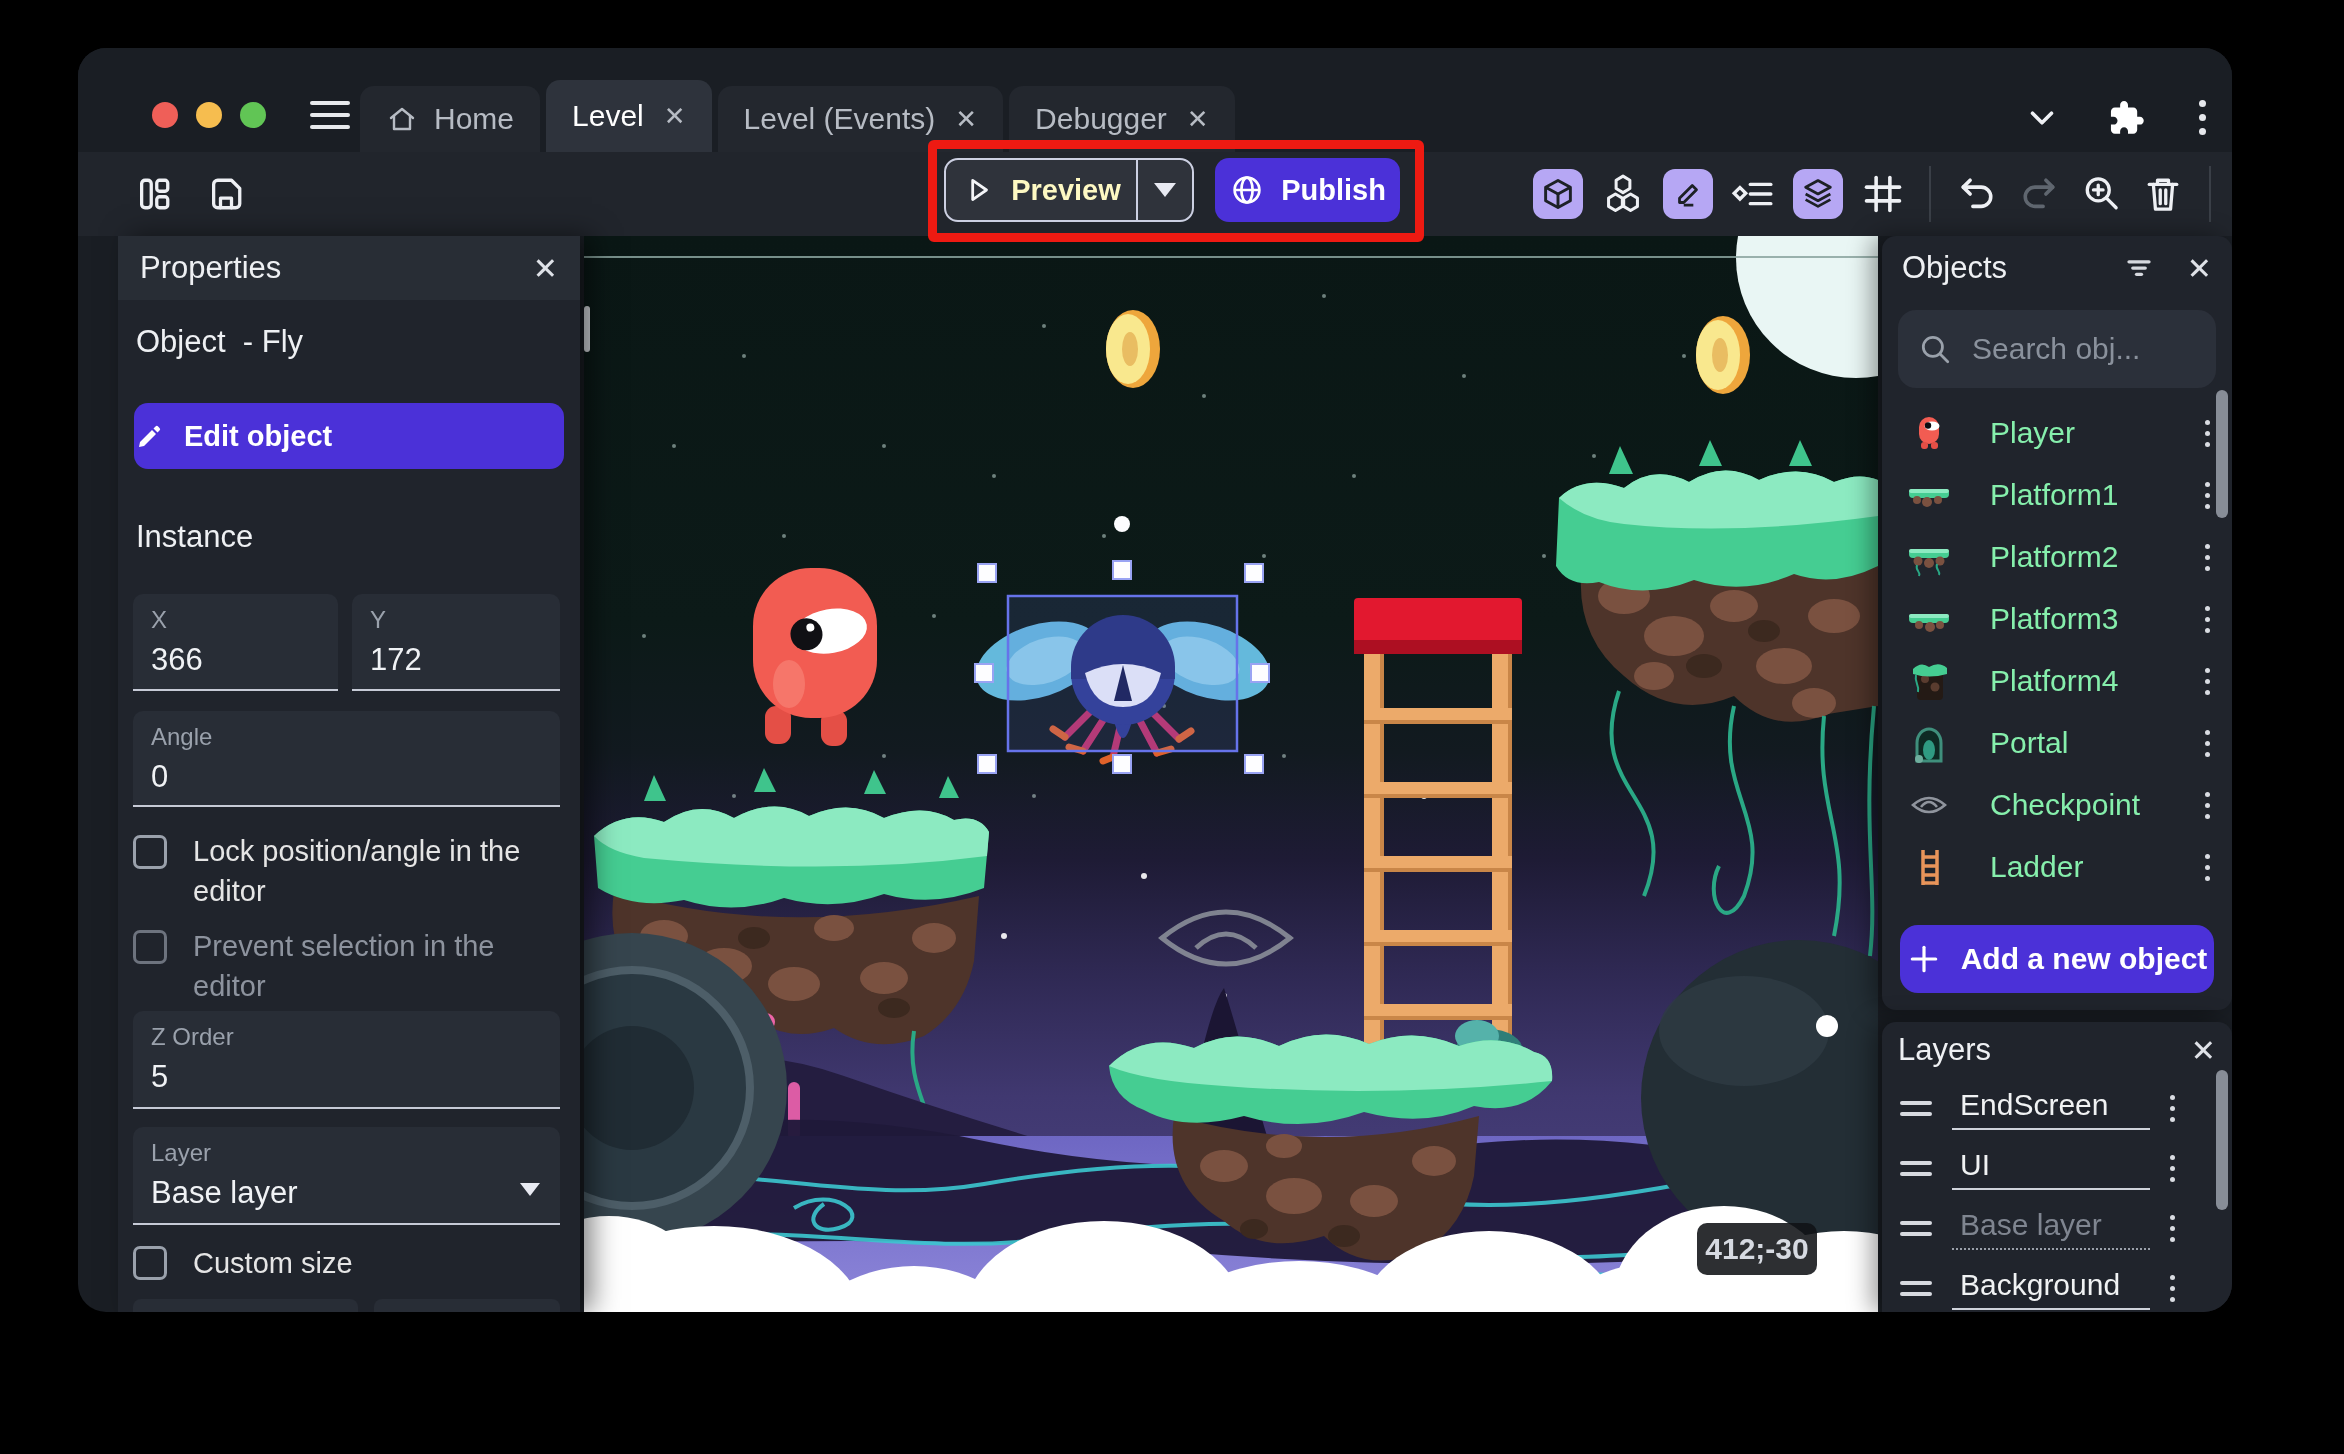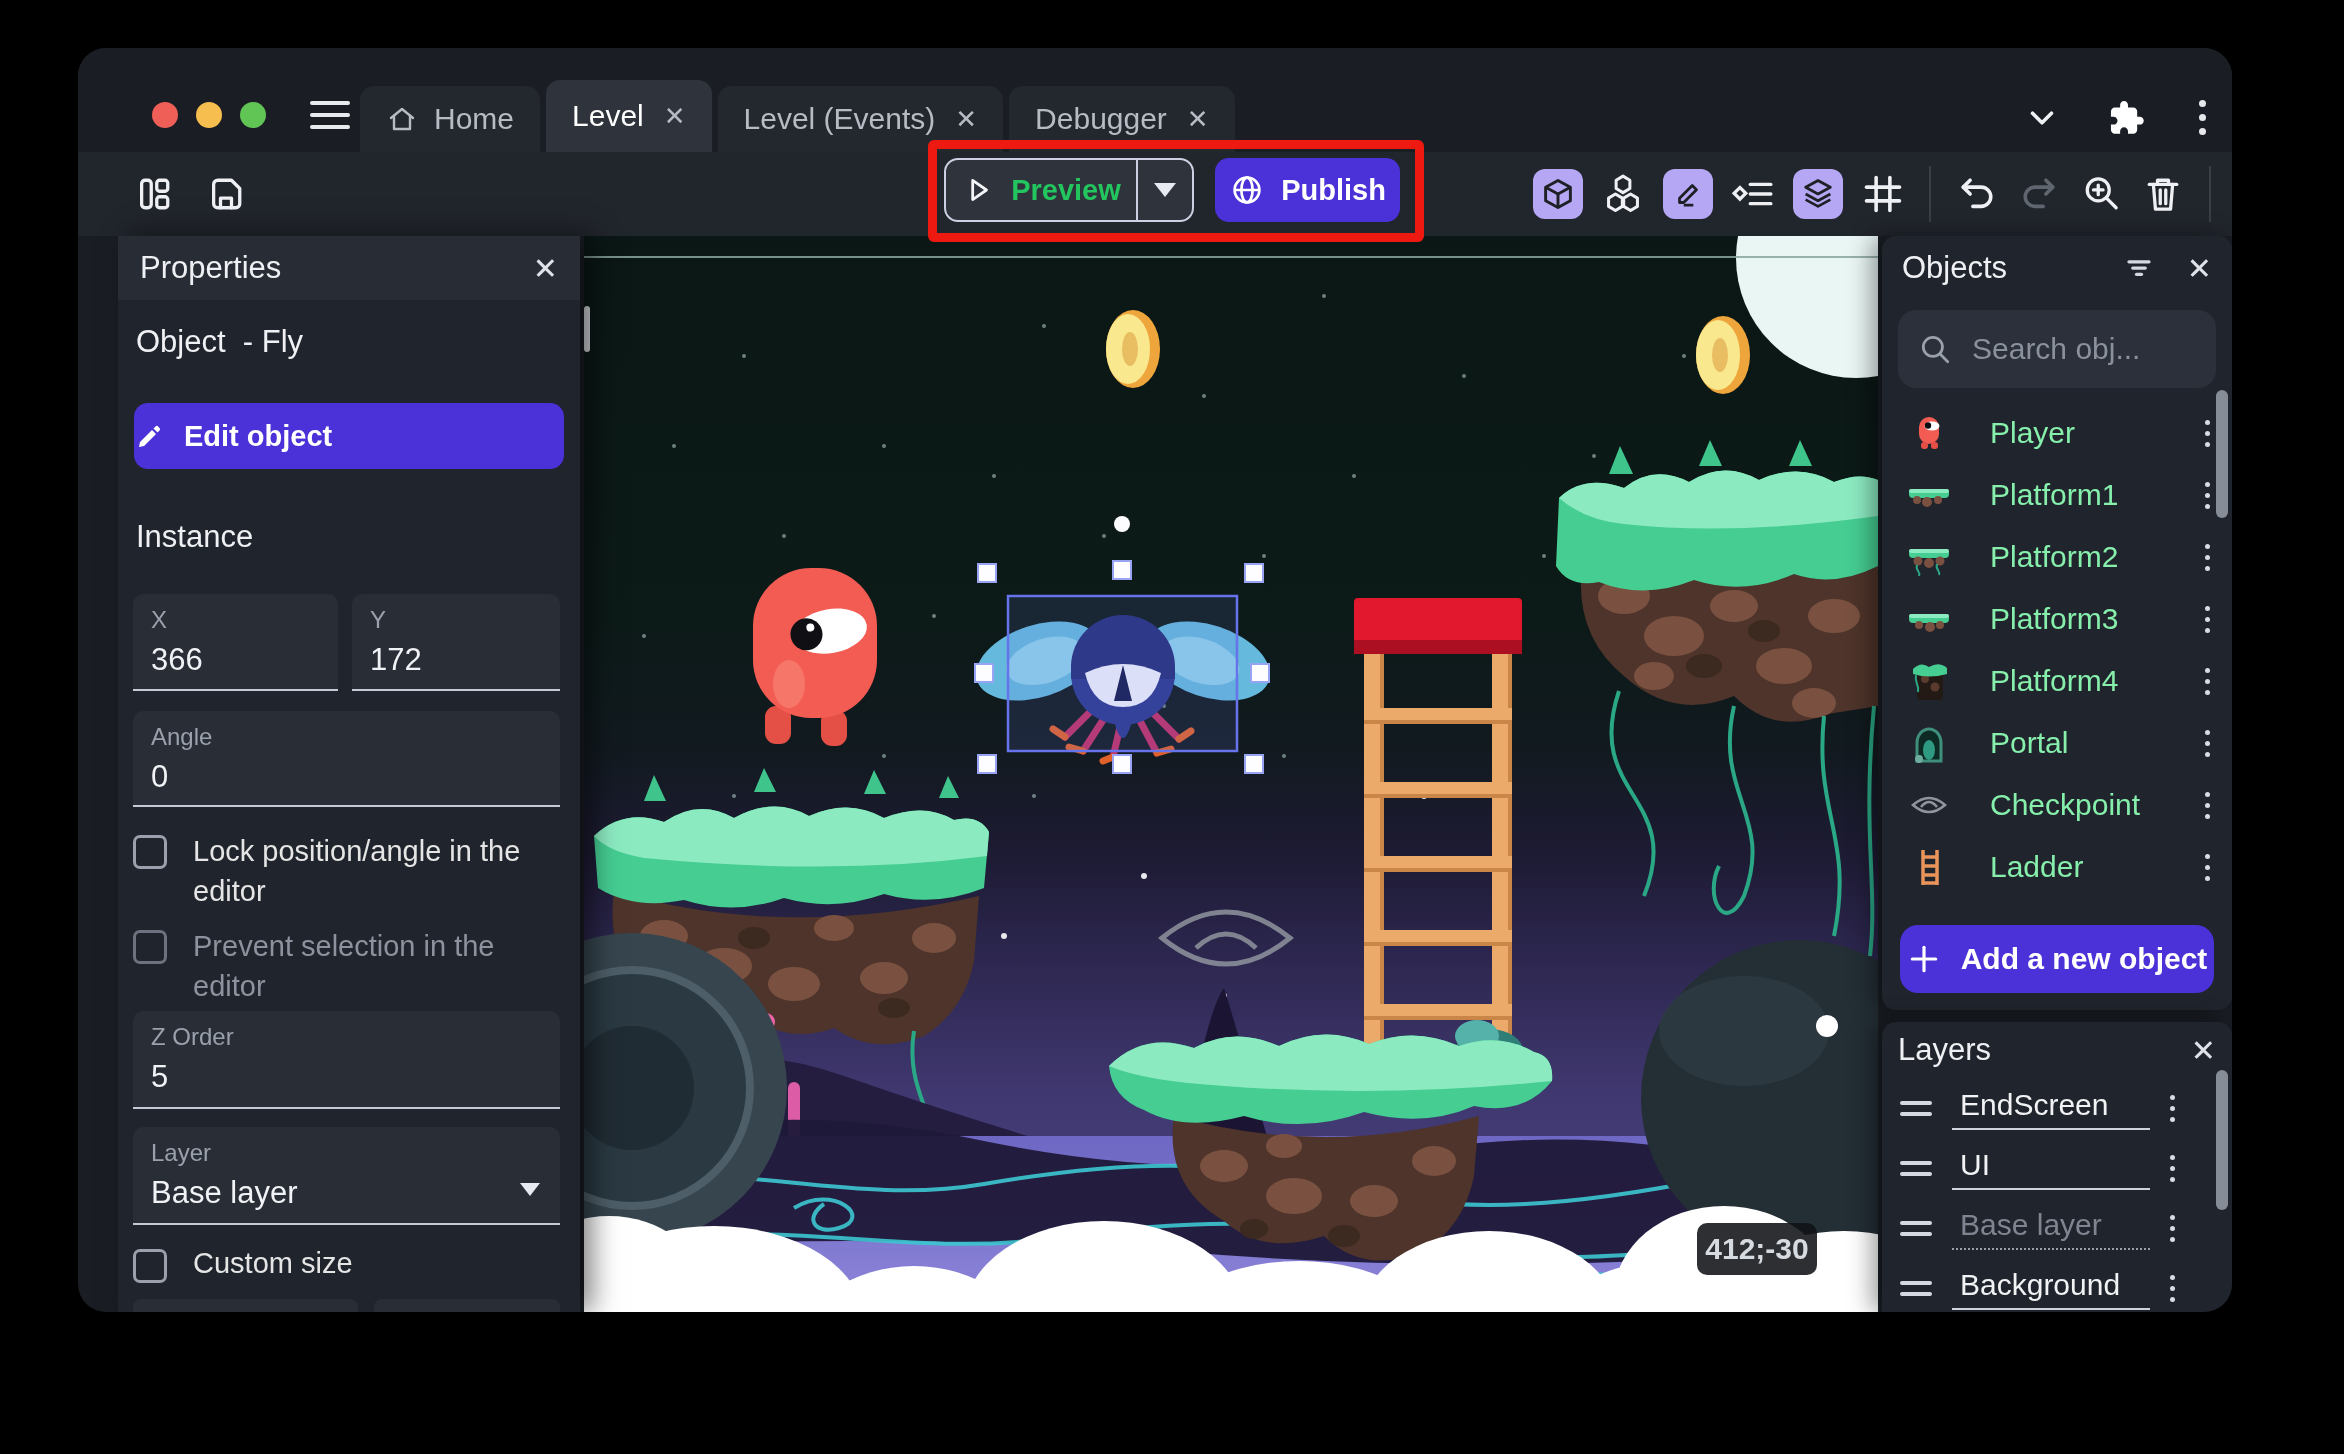--- a/index.html
+++ b/index.html
@@ -26,21 +26,21 @@
   .kebab i{width:7px;height:7px;border-radius:50%;background:#e6e8ec;}
 
   
   .toolbar{position:absolute;top:104px;left:0;right:0;height:84px;background:#21252c;}
   .tool-left{position:absolute;left:54px;top:20px;display:flex;gap:28px;align-items:center;}
   .redbox{position:absolute;left:850px;top:-12px;width:496px;height:102px;border:9px solid #ee1a12;
           border-radius:6px;z-index:9;pointer-events:none;}
   .btn-preview{position:absolute;left:866px;top:6px;width:250px;height:64px;background:#2f333b;
                border:2px solid #ccd0e2;border-radius:14px;display:flex;align-items:stretch;z-index:5;cursor:pointer;}
   .bp-main{flex:1;display:flex;align-items:center;justify-content:center;gap:16px;
-           font-size:29px;font-weight:bold;color:#22c55e;border-right:2px solid #ccd0e2;}
+           font-size:29px;font-weight:bold;color:#fef9c3;border-right:2px solid #ccd0e2;}
   .bp-caret{width:54px;display:grid;place-items:center;}
   .caret-shape{width:0;height:0;border-left:11px solid transparent;border-right:11px solid transparent;border-top:14px solid #e8eaf2;}
   .btn-publish{position:absolute;left:1137px;top:6px;width:185px;height:64px;background:#4b31d8;
                border-radius:14px;display:flex;align-items:center;justify-content:center;gap:16px;
                font-size:29px;font-weight:bold;color:#fff;z-index:5;cursor:pointer;}
   .tool-right{position:absolute;left:1455px;top:0;height:84px;display:flex;align-items:center;gap:18px;}
   .chip{width:50px;height:50px;background:#b6a7f4;border-radius:12px;display:grid;place-items:center;cursor:pointer;}
   .ticon{display:grid;place-items:center;cursor:pointer;}
   .tdiv{width:2px;height:56px;background:#3a3f47;margin:0 6px;}
 
@@ -64,21 +64,21 @@
   .f-z{left:15px;top:775px;width:427px;height:98px;}
   .f-layer{left:15px;top:891px;width:427px;height:98px;cursor:pointer;}
   .f-value{font-size:31px;color:#f0f2f5;margin-top:8px;}
   .sel-caret{position:absolute;right:20px;top:56px;width:0;height:0;border-left:10px solid transparent;
              border-right:10px solid transparent;border-top:13px solid #e8eaf2;}
   .chk{position:absolute;left:15px;display:flex;gap:26px;align-items:flex-start;cursor:pointer;}
   .chk .box{flex:0 0 34px;width:34px;height:34px;border:3px solid #9aa1ac;border-radius:7px;margin-top:4px;}
   .chk-label{font-size:29px;line-height:40px;width:350px;color:#e5e5e5;}
   .chk-lock{top:595px;}
   .chk-prevent{top:690px;} .chk-prevent .chk-label{color:#8d939e;} .chk-prevent .box{border-color:#6d737e;}
-  .chk-custom{top:1007px;align-items:flex-end;} .chk-custom .box{margin-top:0;}
+  .chk-custom{top:1007px;align-items:center;} .chk-custom .box{margin-top:0;}
   .stub{position:absolute;top:1063px;height:16px;background:#282d36;border-radius:8px 8px 0 0;}
   .stub1{left:15px;width:225px;} .stub2{left:256px;width:186px;}
 
   
   .canvas{position:absolute;left:506px;top:188px;width:1294px;height:1076px;background:#0b1715;overflow:hidden;}
   .coord-badge{position:absolute;left:1113px;top:987px;width:120px;height:52px;background:rgba(16,18,22,.88);
                border-radius:10px;color:#d6dae1;font-size:30px;font-weight:bold;display:grid;place-items:center;}
   .canvas-sb{position:absolute;left:0;top:70px;width:6px;height:46px;background:#e8eaee;border-radius:3px;opacity:.9;}
 
   

